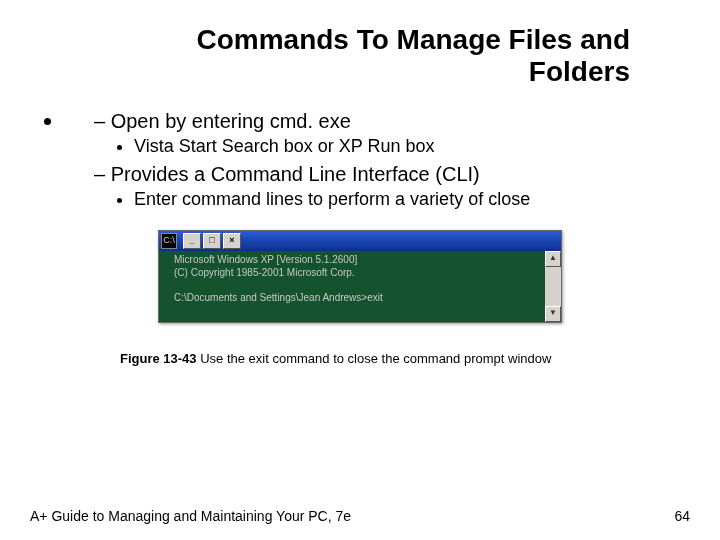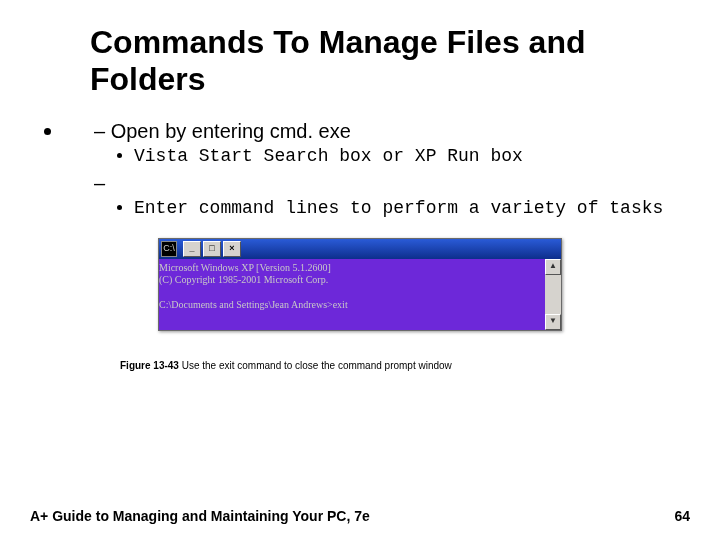--- a/index.html
+++ b/index.html
@@ -14,22 +14,22 @@
     overflow: hidden;
   }
   .slide {
     padding: 18px 30px 0 30px;
     box-sizing: border-box;
     width: 100%;
     height: 100%;
     position: relative;
   }
   .title {
-    font-size: 32px;
-    text-align: left;
+    font-size: 28px;
+    text-align: right;
     margin: 6px 60px 18px 60px;
     line-height: 1.15;
   }
   ul.level1 {
     list-style-type: disc;
     padding-left: 34px;
     margin: 0;
     font-size: 22px;
   }
   ul.level2 {
@@ -39,21 +39,20 @@
     font-size: 20px;
   }
   ul.level2 > li::before {
     content: "– ";
   }
   ul.level3 {
     list-style-type: disc;
     padding-left: 40px;
     margin: 2px 0 6px 0;
     font-size: 18px;
-    font-family: Liberation Mono, monospace;
   }
   ul li { margin: 3px 0; }
 
   .cmd-wrap {
     margin: 14px auto 0 auto;
     width: 404px;
   }
   .cmd-window {
     border: 1px solid #6a6a6a;
     box-shadow: 1px 1px 3px rgba(0,0,0,0.4);
@@ -83,76 +82,76 @@
     width: 16px; height: 14px;
     background: #d6d3ce;
     border: 1px solid #fff;
     border-right-color:#555; border-bottom-color:#555;
     margin-left: 2px;
     font-size: 9px; font-weight: bold;
     color:#000; text-align:center; line-height:12px;
     font-family: Arial, sans-serif;
   }
   .term {
-    background: #6d28d9;
+    background: #14532d;
     color: #c8c8c8;
-    font-family: Liberation Serif, serif;
+    font-family: Liberation Sans, sans-serif;
     font-size: 10px;
     line-height: 1.25;
-    padding: 3px 4px 10px 0;
+    padding: 3px 4px 10px 15px;
     min-height: 58px;
     white-space: pre;
     border-right: 16px solid #d6d3ce;
     position: relative;
   }
   .term .thumb {
     position: absolute;
     right: -16px; top: 0;
     width: 14px; height: 14px;
     background: #d6d3ce;
     border: 1px solid #fff;
     border-right-color:#555; border-bottom-color:#555;
     font-size: 8px; text-align:center; line-height:12px; color:#333;
   }
   .term .thumb.dn { top: auto; bottom: 0; }
   .caption {
     margin: 28px 0 0 90px;
-    font-size: 10px;
+    font-size: 13px;
     line-height: 1.3;
     max-width: 560px;
   }
   .caption .figno { font-weight: bold; }
   .footer {
     position: absolute;
     bottom: 16px;
     left: 30px; right: 30px;
     display: flex;
     justify-content: space-between;
     font-size: 14px;
-    font-weight: bold;
   }
 </style>
 </head>
 <body>
 
 <div class="slide">
   <h1 class="title">Commands To Manage Files and Folders</h1>
 
   <ul class="level1">
     <li>
       <ul class="level2">
         <li>
           <span>Open by entering cmd. exe</span>
           <ul class="level3">
             <li>Vista Start Search box or XP Run box</li>
           </ul>
         </li>
         <li>
+          <span>Provides a Command Line Interface (CLI)</span>
           <ul class="level3">
-            <li>Enter command lines to perform a variety of tasks</li>
+            <li>Enter command lines to perform a variety of close</li>
           </ul>
         </li>
       </ul>
     </li>
   </ul>
 
   <div class="cmd-wrap">
     <div class="cmd-window">
       <div class="tb">
         <div class="ic">C:\</div>

